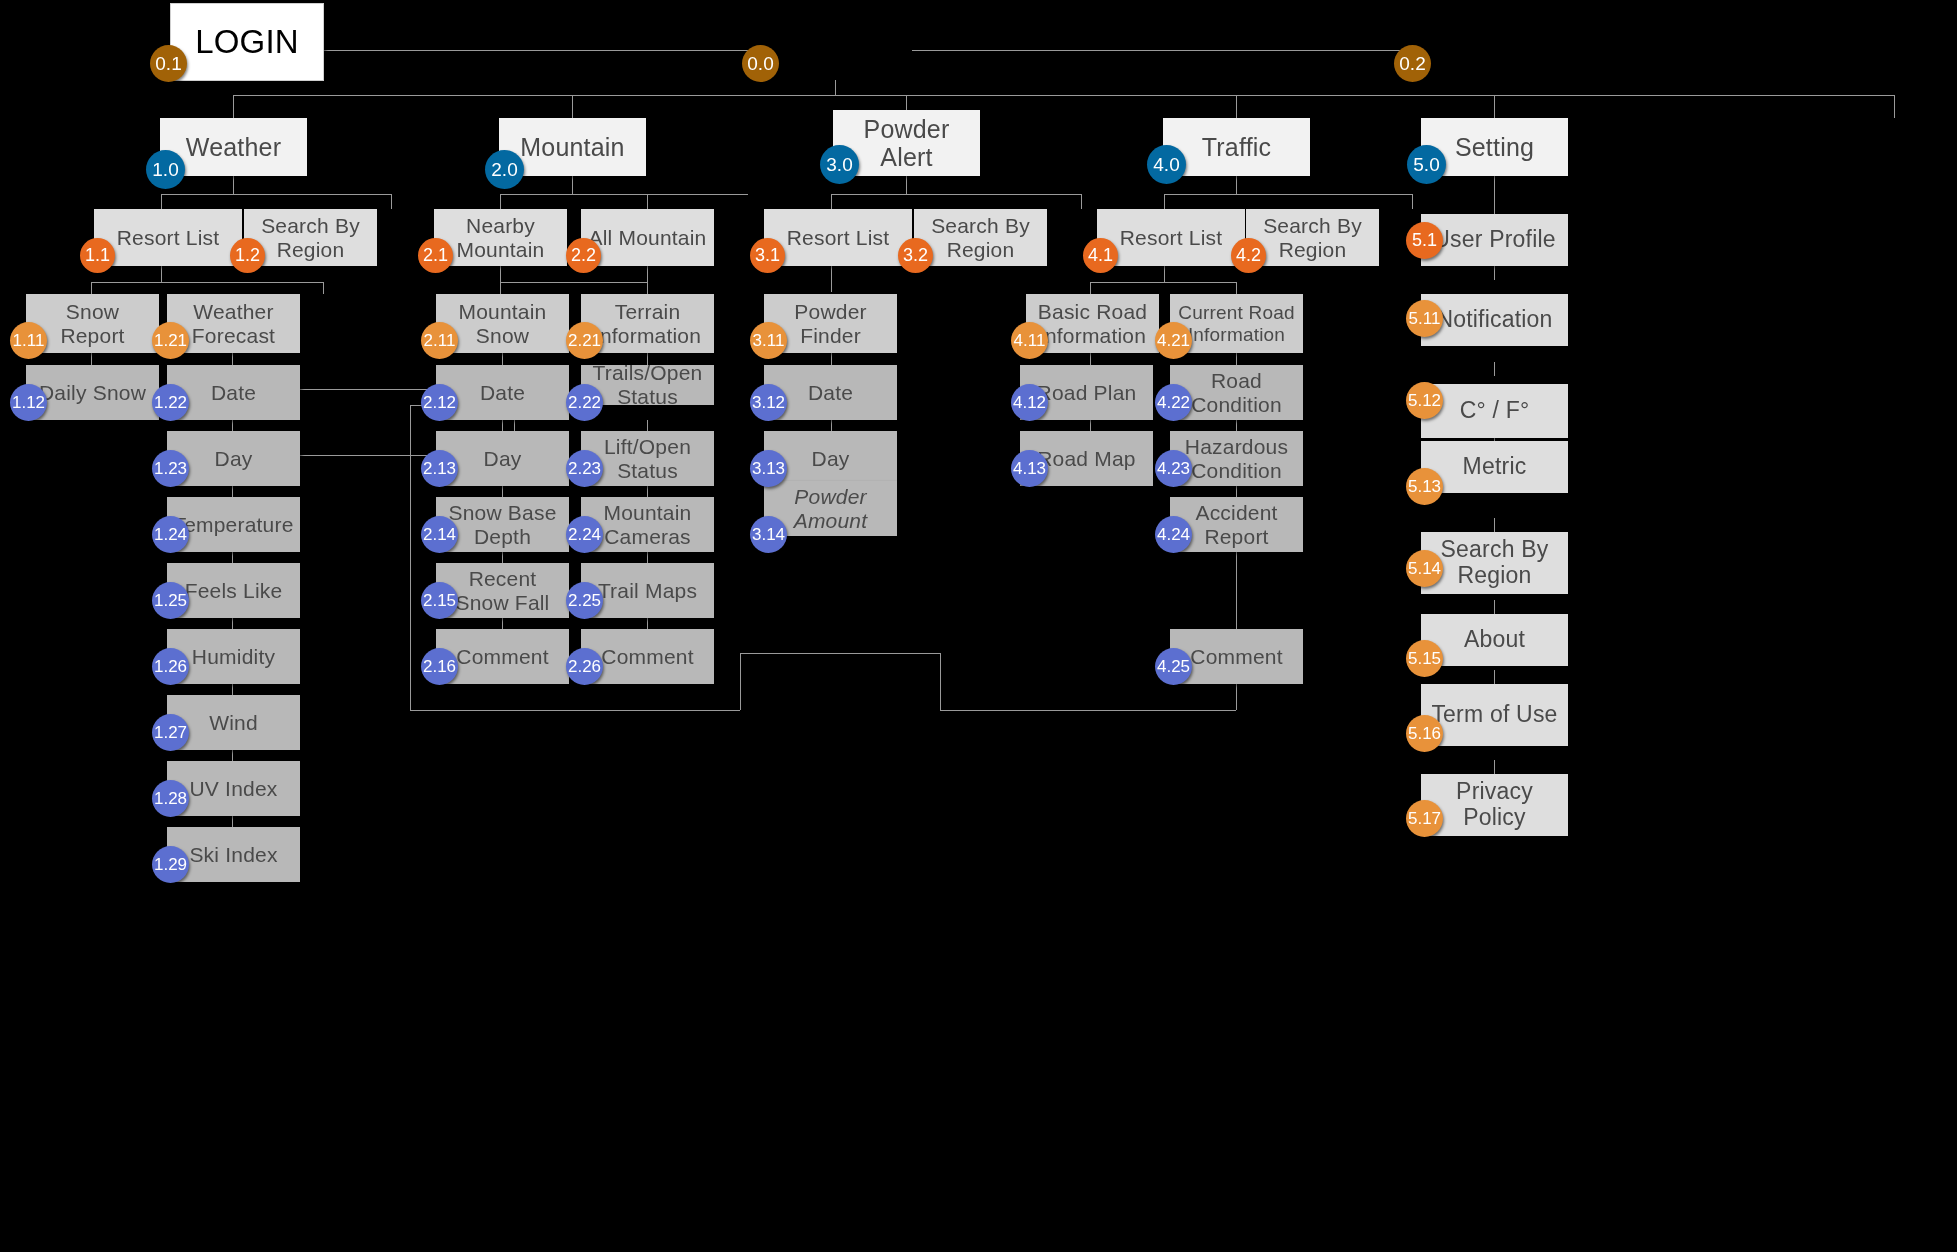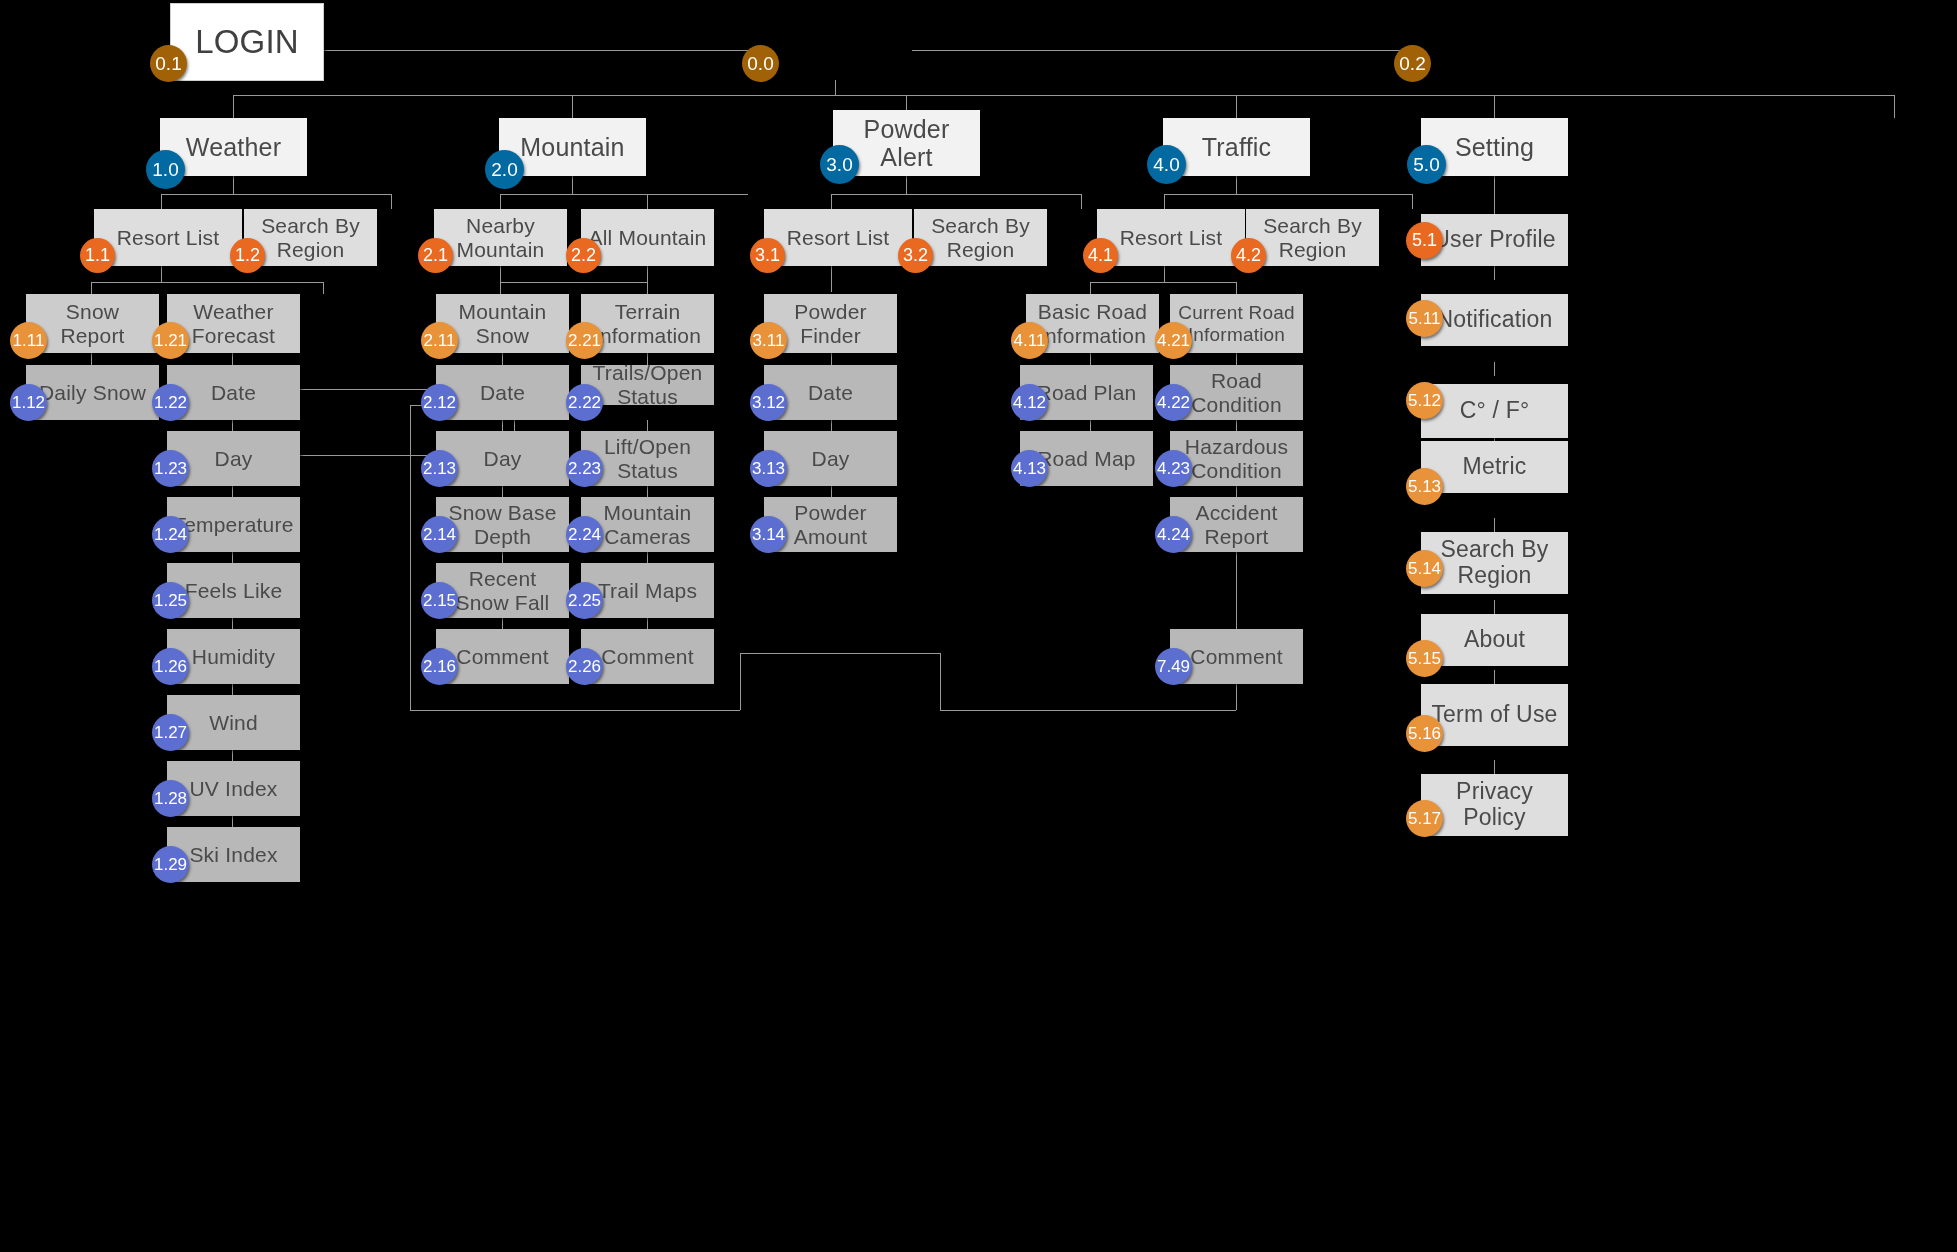--- a/index.html
+++ b/index.html
@@ -34,21 +34,21 @@
     justify-content: center;
     text-align: center;
     color: #4a4a4a;
     line-height: 1.12;
     letter-spacing: .2px;
     box-shadow: 2px 2px 3px rgba(0,0,0,.55);
   }
   .node .lbl { display: block; padding: 0 6px; }
 
   
-  .lvl-root  { background: #ffffff; border: 1px solid #cfcfcf; font-size: 33px; color: #404040; }
+  .lvl-root  { background: #ffffff; border: 1px solid #cfcfcf; font-size: 33px; color: #000000; }
   .lvl-1     { background: #f2f2f2; font-size: 25px; }
   .lvl-2     { background: #dedede; font-size: 21px; }
   .lvl-3     { background: #cccccc; font-size: 21px; }
   .lvl-4     { background: #b8b8b8; font-size: 21px; }
   .lvl-set   { background: #dedede; font-size: 23px; }
 
   
   .badge {
     position: absolute;
     border-radius: 50%;
@@ -356,21 +356,21 @@
   <div class="node lvl-4" style="left:764px; top:365px; width:133px; height:55px;">
     <span class="lbl">Date</span>
     </div>
   <div class="badge b-blue" style="left:750px; top:384px; width:37px; height:37px; font-size:17px;">3.12</div>
 
   <div class="node lvl-4" style="left:764px; top:431px; width:133px; height:55px;">
     <span class="lbl">Day</span>
     </div>
   <div class="badge b-blue" style="left:750px; top:450px; width:37px; height:37px; font-size:17px;">3.13</div>
 
-  <div class="node lvl-4" style="left:764px; top:497px; width:133px; height:55px;">
+  <div class="node lvl-4" style="left:764px; top:481px; width:133px; height:55px;font-style:italic;">
     <span class="lbl">Powder Amount</span>
     </div>
   <div class="badge b-blue" style="left:750px; top:516px; width:37px; height:37px; font-size:17px;">3.14</div>
 
   <div class="node lvl-2" style="left:1097px; top:209px; width:148px; height:57px;">
     <span class="lbl">Resort List</span>
     </div>
   <div class="badge b-org" style="left:1083px; top:238px; width:35px; height:35px; font-size:18px;">4.1</div>
 
   <div class="node lvl-2" style="left:1246px; top:209px; width:133px; height:57px;">
@@ -409,21 +409,21 @@
   <div class="badge b-blue" style="left:1155px; top:450px; width:37px; height:37px; font-size:17px;">4.23</div>
 
   <div class="node lvl-4" style="left:1170px; top:497px; width:133px; height:55px;">
     <span class="lbl">Accident Report</span>
     </div>
   <div class="badge b-blue" style="left:1155px; top:516px; width:37px; height:37px; font-size:17px;">4.24</div>
 
   <div class="node lvl-4" style="left:1170px; top:629px; width:133px; height:55px;">
     <span class="lbl">Comment</span>
     </div>
-  <div class="badge b-blue" style="left:1155px; top:648px; width:37px; height:37px; font-size:17px;">7.49</div>
+  <div class="badge b-blue" style="left:1155px; top:648px; width:37px; height:37px; font-size:17px;">4.25</div>
 
   <div class="node lvl-set" style="left:1421px; top:214px; width:147px; height:52px;">
     <span class="lbl">User Profile</span>
     </div>
   <div class="badge b-org" style="left:1406px; top:222px; width:37px; height:37px; font-size:18px;">5.1</div>
 
   <div class="node lvl-set" style="left:1421px; top:294px; width:147px; height:52px;">
     <span class="lbl">Notification</span>
     </div>
   <div class="badge b-org2" style="left:1406px; top:300px; width:37px; height:37px; font-size:17px;">5.11</div>

